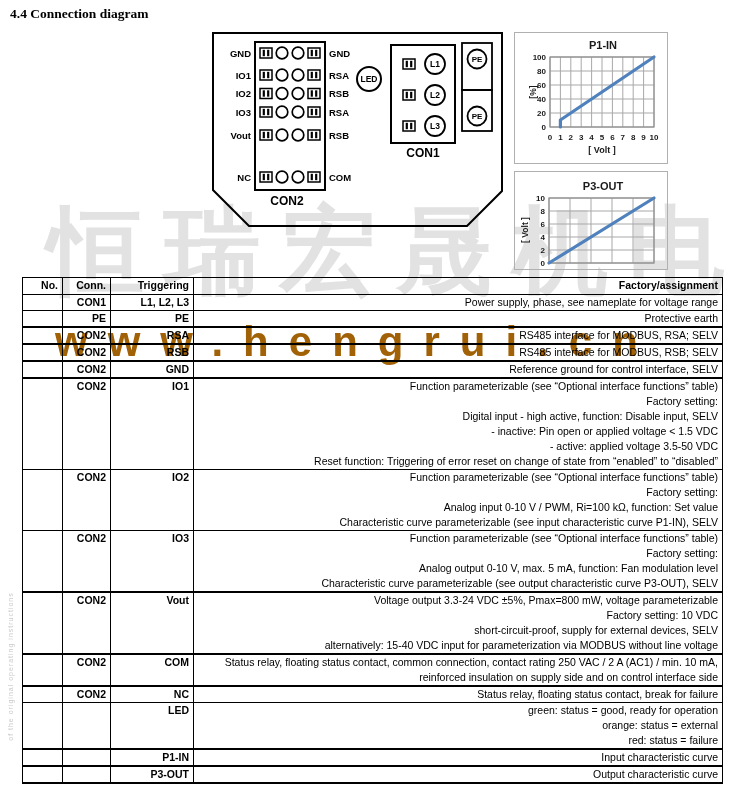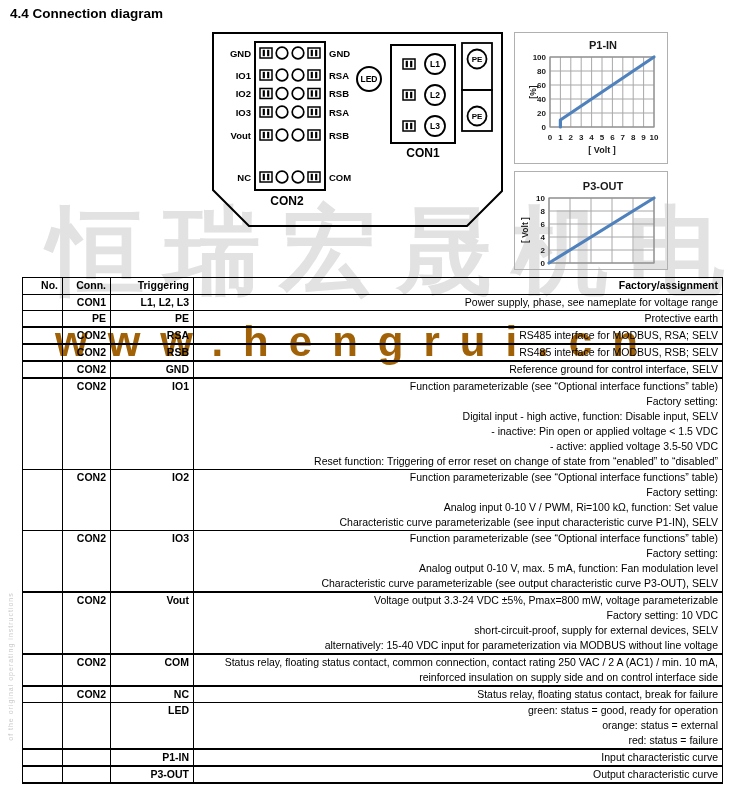--- a/index.html
+++ b/index.html
@@ -7,21 +7,21 @@
        font-family:"Liberation Sans","DejaVu Sans",sans-serif;color:#000;}
   .layer{position:absolute;}
   
   #wm-cjk{left:48px;top:188px;z-index:0;font-size:96px;font-weight:bold;
           letter-spacing:20px;color:#e2e2e2;white-space:nowrap;}
   #wm-url{left:55px;top:318px;z-index:0;font-size:42px;font-weight:bold;
           letter-spacing:20px;color:#a16207;white-space:nowrap;}
   #wm-side{left:-102px;top:663px;width:225px;z-index:0;transform:rotate(-90deg);
            font-size:7px;color:#c9c9c9;letter-spacing:1px;text-align:center;}
   
-  #heading{left:10px;top:6px;z-index:2;font-size:13.5px;font-weight:bold;}
+  #heading{left:10px;top:6px;z-index:2;font-size:13.5px;font-weight:bold;font-family:Liberation Serif, serif;}
   
   #diagram{left:212px;top:31px;z-index:2;}
   .chartbox{z-index:2;border:1px solid #b0b0b0;background:transparent;}
   #chart0{left:514px;top:32px;width:152px;height:130px;}
   #chart1{left:514px;top:171px;width:152px;height:97px;}
   
   #conn-table{position:absolute;left:22px;top:277px;z-index:2;width:700px;
               border-collapse:collapse;table-layout:fixed;background:transparent;}
   #conn-table td,#conn-table th{border:1px solid #000;padding:0 4px;vertical-align:top;
               font-size:10.5px;line-height:15px;text-align:right;overflow:hidden;}

